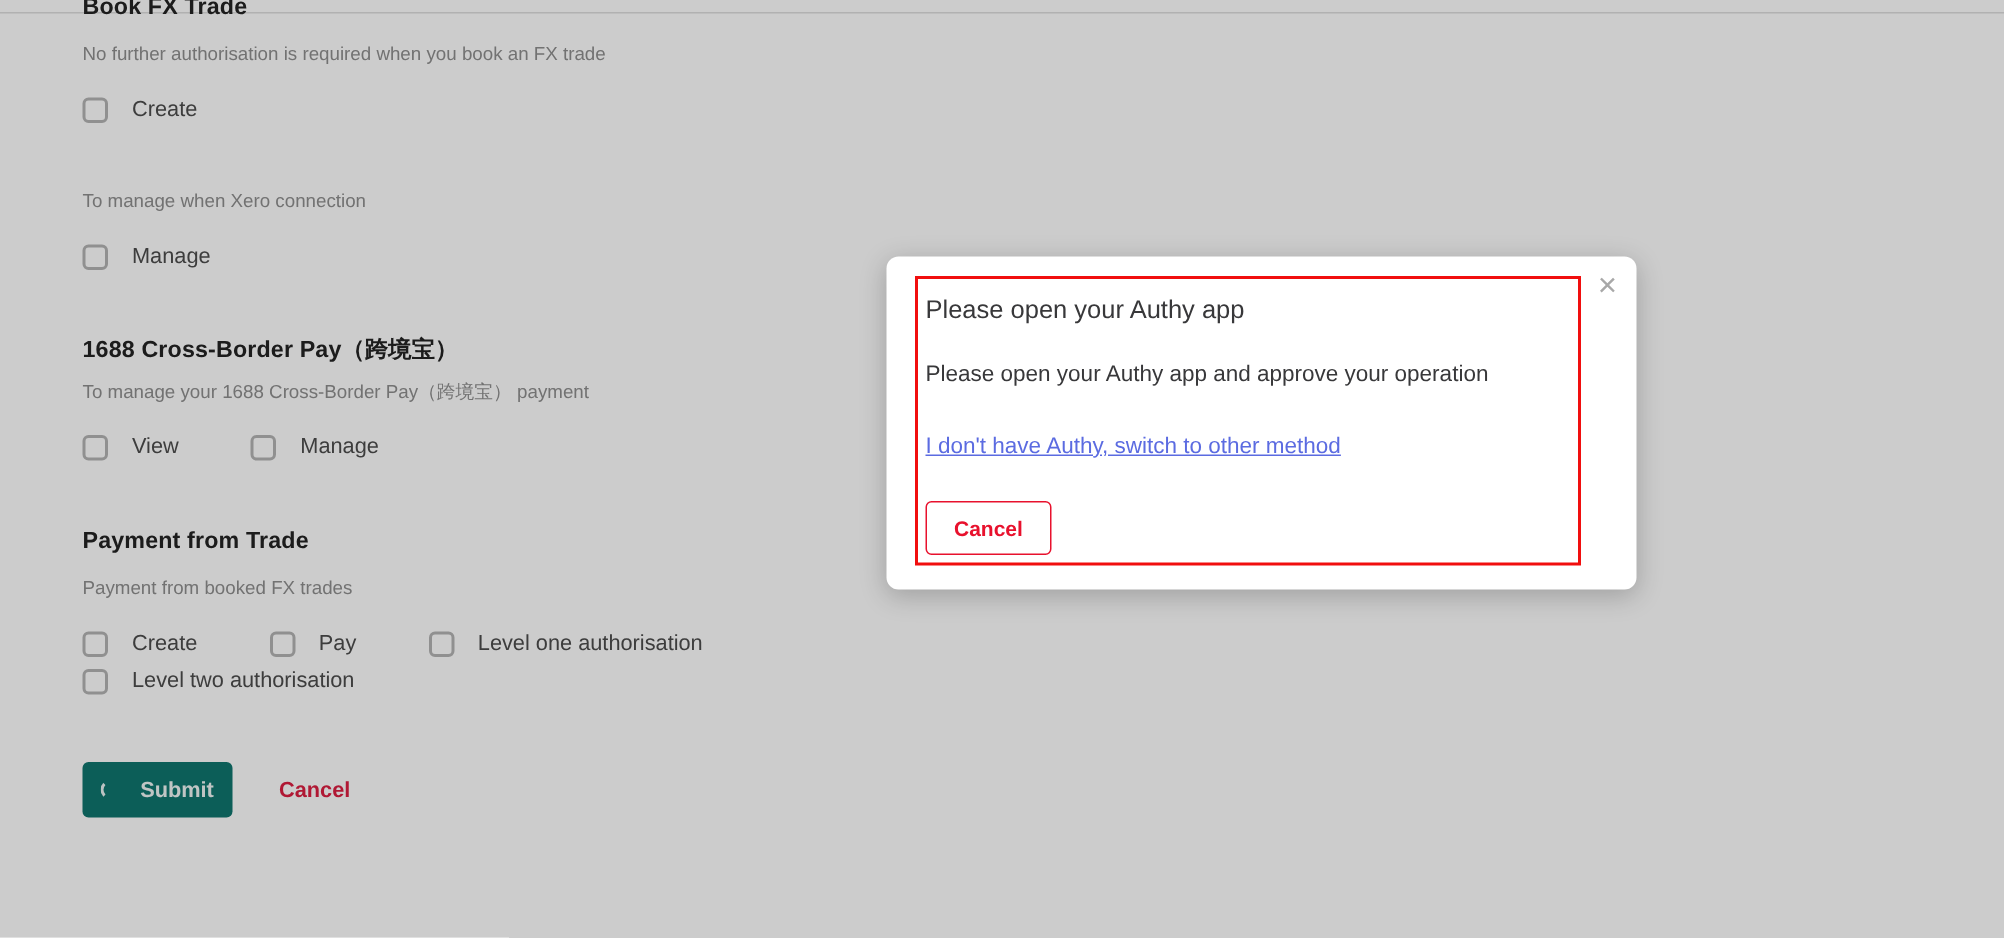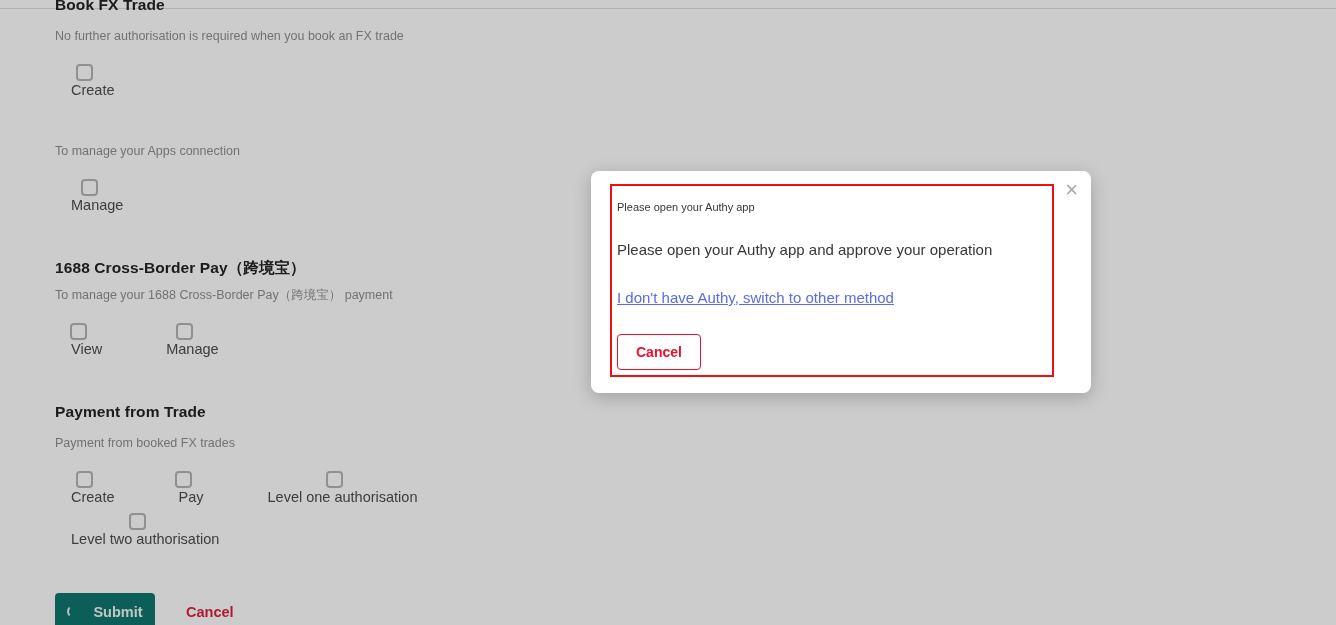--- a/index.html
+++ b/index.html
@@ -28,21 +28,21 @@
   .section-title {
     font-size: 15.5px; font-weight: 700; color: #232323;
     line-height: 19px; letter-spacing: .1px;
   }
   .section-desc {
     font-size: 12.5px; color: #8f8f8f; line-height: 16px;
     margin-top: 14px;
   }
   .option-row { display: flex; align-items: center; margin-top: 20px; }
   .option-row.tight { margin-top: 7px; }
-  .option { display: flex; align-items: center; margin-right: 48px; flex-direction: column; }
+  .option { display: flex; align-items: center; margin-right: 48px; }
   .checkbox {
     width: 17px; height: 17px; flex: 0 0 17px;
     border: 2px solid #b5b5b5; border-radius: 4px;
     background: transparent;
     cursor: pointer;
   }
   .option-label {
     margin-left: 16px; font-size: 14.5px; color: #4d4d4d; line-height: 18px;
   }
   .mt-sec { margin-top: 44px; }
@@ -89,21 +89,21 @@
     font-size: 22px; line-height: 22px; color: #a8a8a8;
     cursor: pointer; font-weight: 400;
   }
   .highlight-box {
     position: absolute; left: 19px; top: 13px;
     width: 444px; height: 193px;
     border: 2px solid #f10e0e;
     padding: 12px 10px 0 5px;
   }
   .modal-title {
-    font-size: 11px; color: #38383a; line-height: 18px; font-weight: 400;
+    font-size: 17px; color: #38383a; line-height: 18px; font-weight: 400;
   }
   .modal-body {
     font-size: 15px; color: #38383a; line-height: 18px; margin-top: 25px;
   }
   .modal-link {
     display: inline-block; margin-top: 30px;
     font-size: 15px; color: #5b6be1; text-decoration: underline;
     cursor: pointer;
   }
   .modal-cancel-btn {
@@ -127,21 +127,21 @@
       <div class="section-desc">No further authorisation is required when you book an FX trade</div>
       <div class="option-row">
         <div class="option">
           <span class="checkbox"></span>
           <span class="option-label">Create</span>
         </div>
       </div>
     </div>
 
     <div class="mt-sec">
-      <div class="section-desc mt-desc-sm">To manage your Apps connection</div>
+      <div class="section-desc mt-desc-sm">To manage when Xero connection</div>
       <div class="option-row">
         <div class="option">
           <span class="checkbox"></span>
           <span class="option-label">Manage</span>
         </div>
       </div>
     </div>
 
     <div class="mt-sec">
       <div class="section-title">1688 Cross-Border Pay（跨境宝）</div>

